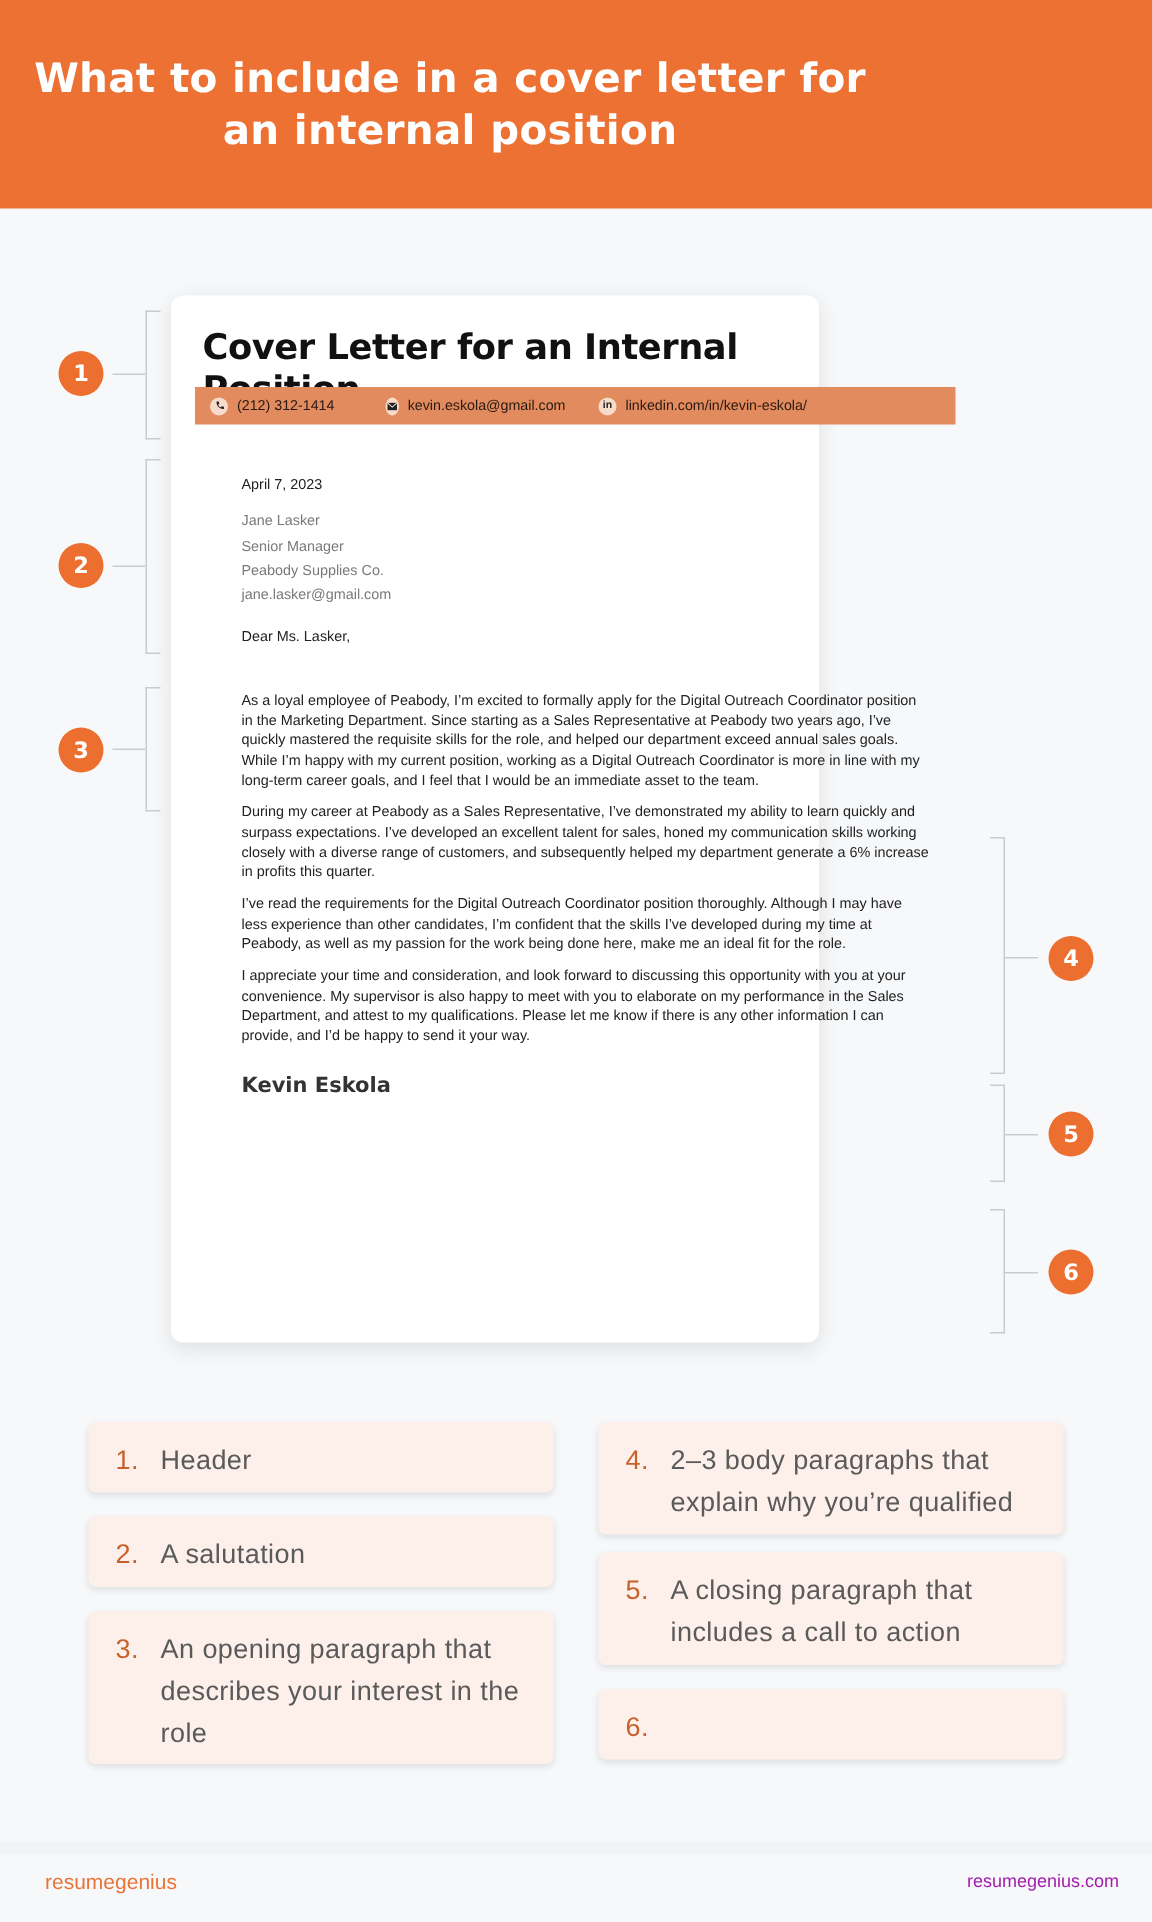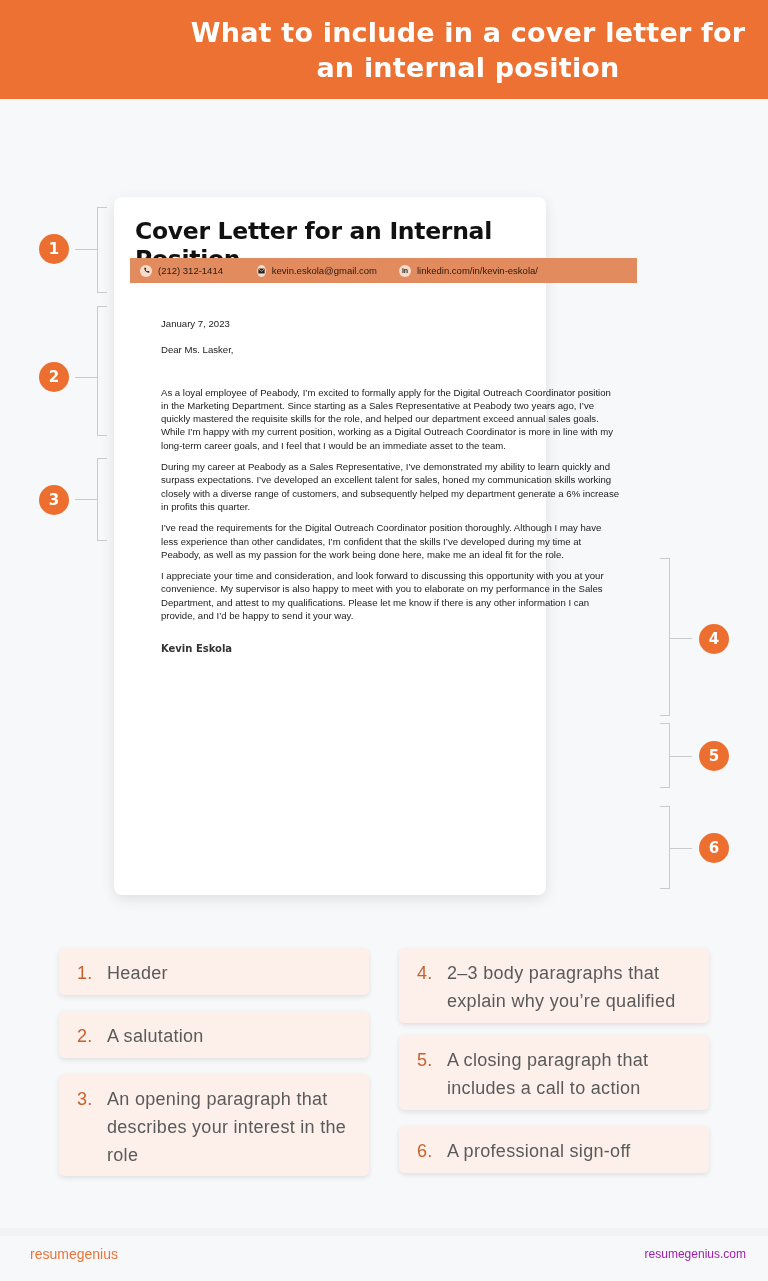--- a/index.html
+++ b/index.html
@@ -4,23 +4,23 @@
 <style>
   * { box-sizing: border-box; margin: 0; padding: 0; }
   html, body { width: 768px; height: 1281px; }
   body {
     background: #f7f8fa;
     font-family: "Liberation Sans", sans-serif;
     position: relative;
     overflow: hidden;
   }
   .banner {
-    position: absolute; left: 0; top: 0; width: 768px; height: 99px;
+    position: absolute; left: 0; top: 0; width: 768px; height: 139px;
     background: #ed7133;
-    display: flex; align-items: center; justify-content: flex-end;
+    display: flex; align-items: center; justify-content: flex-start;
   }
   .banner h1 {
     color: #ffffff;
     font-family: "DejaVu Sans", sans-serif;
     font-weight: bold;
     font-size: 27px;
     line-height: 35px;
     text-align: center;
     width: 600px;
     letter-spacing: 0.2px;
@@ -65,21 +65,21 @@
   }
   .date { color: #222; margin-bottom: 10px; }
   .recipient div { color: #7a7a7a; line-height: 16.3px; }
   .salutation { margin-top: 13px; color: #222; }
   .para { margin-bottom: 8px; }
   .para.first { margin-top: 29px; }
   .closing { margin-top: 28px; }
   .signature {
     margin-top: 20px;
     font-family: "DejaVu Sans", sans-serif;
-    font-weight: bold; font-size: 10px; color: #333;
+    font-weight: bold; font-size: 14px; color: #333;
   }
   .bracket {
     position: absolute; border: 1.2px solid #c9cbd0;
   }
   .bracket.left { border-right: none; width: 10px; }
   .bracket.right { border-left: none; width: 10px; }
   .connector { position: absolute; height: 0; border-top: 1.2px solid #c9cbd0; }
   .marker {
     position: absolute; width: 30px; height: 30px; border-radius: 50%;
     background: #ec6f2f; color: #fff;
@@ -139,21 +139,27 @@
       </span>
       <span>kevin.eskola@gmail.com</span>
     </div>
     <div class="contact-item linkedin">
       <span class="contact-icon">in</span>
       <span>linkedin.com/in/kevin-eskola/</span>
     </div>
   </div>
 
   <div class="letter-body">
-    <div class="date">January 7, 2023</div>
+    <div class="date">April 7, 2023</div>
+    <div class="recipient">
+      <div>Jane Lasker</div>
+      <div>Senior Manager</div>
+      <div>Peabody Supplies Co.</div>
+      <div>jane.lasker@gmail.com</div>
+    </div>
     <div class="salutation">Dear Ms. Lasker,</div>
     <p class="para first">As a loyal employee of Peabody, I’m excited to formally apply for the Digital Outreach Coordinator position in the Marketing Department. Since starting as a Sales Representative at Peabody two years ago, I’ve quickly mastered the requisite skills for the role, and helped our department exceed annual sales goals. While I’m happy with my current position, working as a Digital Outreach Coordinator is more in line with my long-term career goals, and I feel that I would be an immediate asset to the team.</p>
     <p class="para">During my career at Peabody as a Sales Representative, I’ve demonstrated my ability to learn quickly and surpass expectations. I’ve developed an excellent talent for sales, honed my communication skills working closely with a diverse range of customers, and subsequently helped my department generate a 6% increase in profits this quarter.</p>
     <p class="para">I’ve read the requirements for the Digital Outreach Coordinator position thoroughly. Although I may have less experience than other candidates, I’m confident that the skills I’ve developed during my time at Peabody, as well as my passion for the work being done here, make me an ideal fit for the role.</p>
     <p class="para">I appreciate your time and consideration, and look forward to discussing this opportunity with you at your convenience. My supervisor is also happy to meet with you to elaborate on my performance in the Sales Department, and attest to my qualifications. Please let me know if there is any other information I can provide, and I’d be happy to send it your way.</p>
     <div class="signature">Kevin Eskola</div>
   </div>
 </div>
 
 <div class="bracket left" style="left:97px; top:207px; height:86px;"></div>
@@ -196,20 +202,19 @@
 <div class="card" style="left:399px; top:948px; width:310px; height:75px;">
   <span class="num">4.</span>
   <span>2–3 body paragraphs that explain why you’re qualified</span>
 </div>
 <div class="card" style="left:399px; top:1035px; width:310px; height:75px;">
   <span class="num">5.</span>
   <span>A closing paragraph that includes a call to action</span>
 </div>
 <div class="card" style="left:399px; top:1126px; width:310px; height:47px;">
   <span class="num">6.</span>
-  <span>A professional sign-off</span>
 </div>
 
 <div class="footer-divider"></div>
 <div class="footer-logo">
   <span>resume</span><b>genius</b>
 </div>
 <div class="footer-url">resumegenius.com</div>
 
 </body></html>

